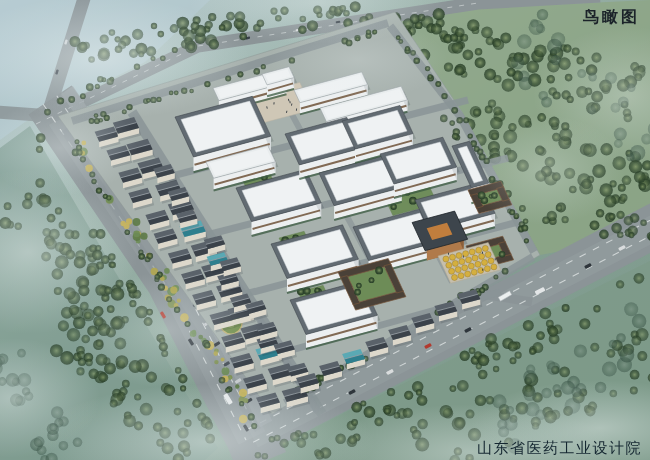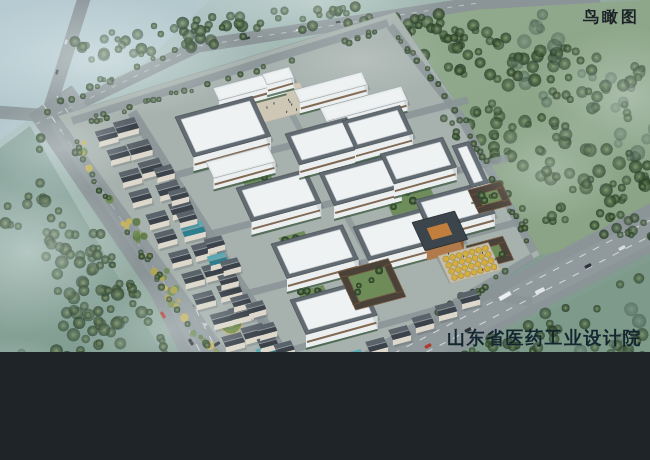--- a/index.html
+++ b/index.html
@@ -1,21 +1,21 @@
 <!DOCTYPE html>
 <html><head>
 <meta charset="utf-8">
 <style>
   html,body{margin:0;padding:0;background:#1e2428;}
-  .stage{position:relative;width:650px;height:352px;overflow:hidden;
+  .stage{position:relative;width:650px;height:460px;overflow:hidden;
          font-family:"Liberation Sans",sans-serif;background:#3b82f6;}
   .stage svg{position:absolute;left:0;top:0;display:block;}
   .view-title{position:absolute;top:9px;right:10px;font-size:16px;font-weight:700;
               color:#1b2329;letter-spacing:3px;line-height:1;}
-  .credit{position:absolute;bottom:5px;right:8px;font-size:18px;font-weight:700;
+  .credit{position:absolute;bottom:5px;right:8px;font-size:15px;font-weight:400;
           color:#142630;letter-spacing:1.5px;line-height:1;}
 </style>
 </head>
 <body>
 
 <div class="stage">
   <svg id="scene" width="650" height="460" viewBox="0 0 650 460">
       <defs>
         <linearGradient id="bg" x1="0" y1="0" x2="0.85" y2="1">
           <stop offset="0" stop-color="#bed1d8" stop-opacity="1"></stop>

